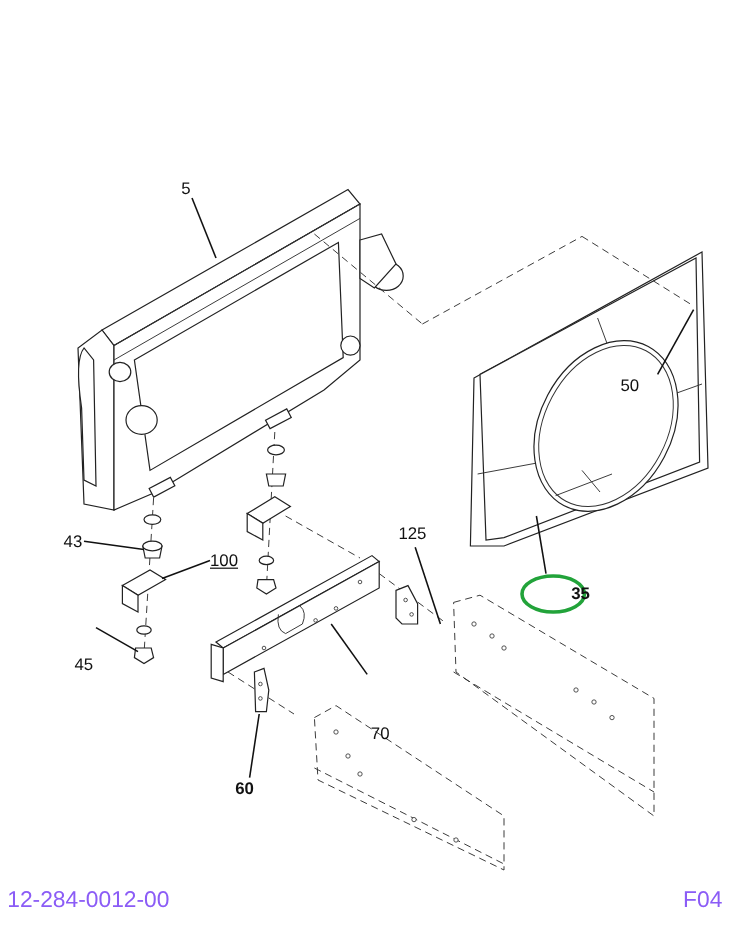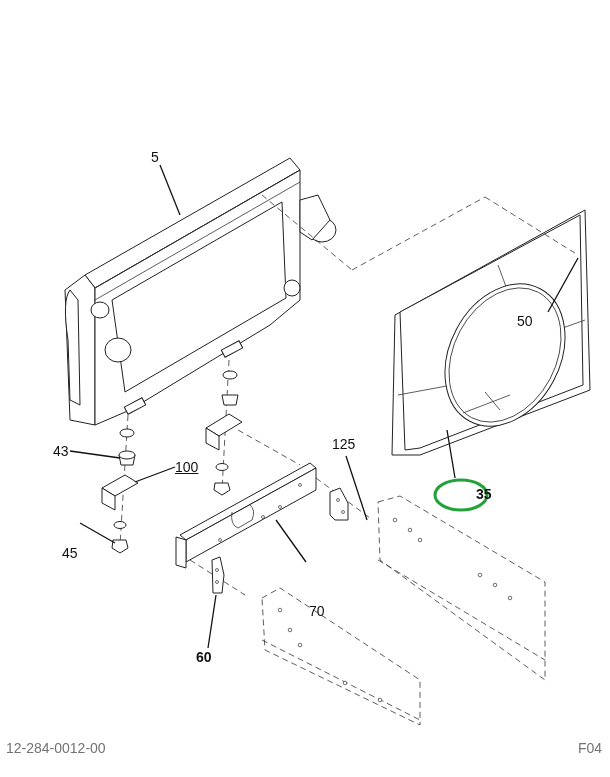--- a/index.html
+++ b/index.html
@@ -1,20 +1,20 @@
 <!DOCTYPE html>
 <html><head>
 <meta charset="utf-8">
 <style>
   html, body { margin: 0; padding: 0; background: #ffffff; }
   body { width: 610px; height: 777px; position: relative; overflow: hidden;
          font-family: "Liberation Sans", sans-serif; }
   #diagram { position: absolute; left: 0; top: 0; width: 610px; height: 777px; }
   .callout { position: absolute; font-size: 14px; color: #111; line-height: 1; }
-  .footer { position: absolute; font-size: 14px; color: #737373; top: 740px; }
+  .footer { position: absolute; font-size: 19px; color: #8b5cf6; top: 740px; }
   #footer-left { left: 6px; }
   #footer-right { right: 8px; padding-left: 41px; }
   svg .part { fill: #fff; stroke: #222; stroke-width: 1; }
   svg .thin { fill: none; stroke: #333; stroke-width: 0.8; }
   svg .dash { fill: none; stroke: #333; stroke-width: 0.8; stroke-dasharray: 6 4; }
   svg .leader { fill: none; stroke: #111; stroke-width: 1.3; }
   svg .hole { fill: #fff; stroke: #333; stroke-width: 0.7; }
 </style>
 </head>
 <body>

